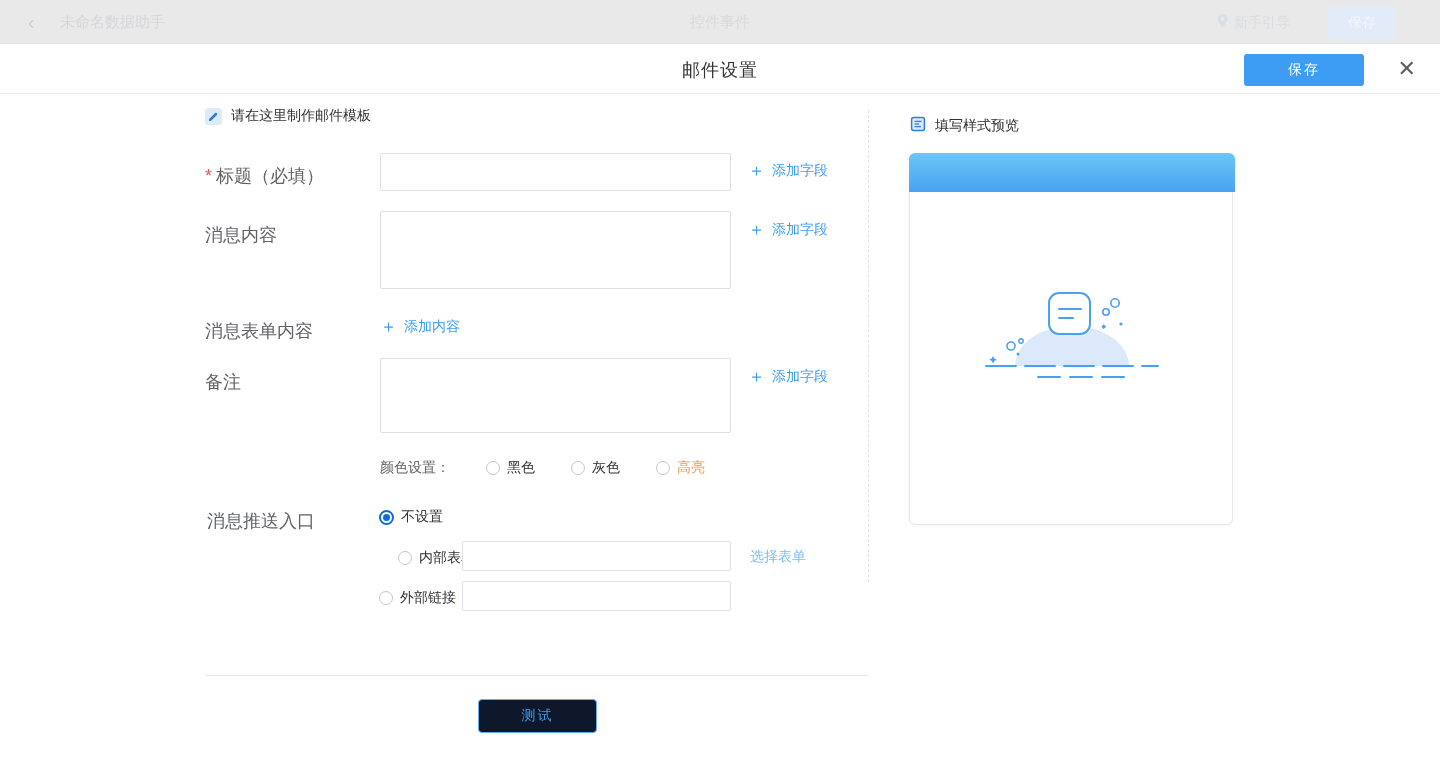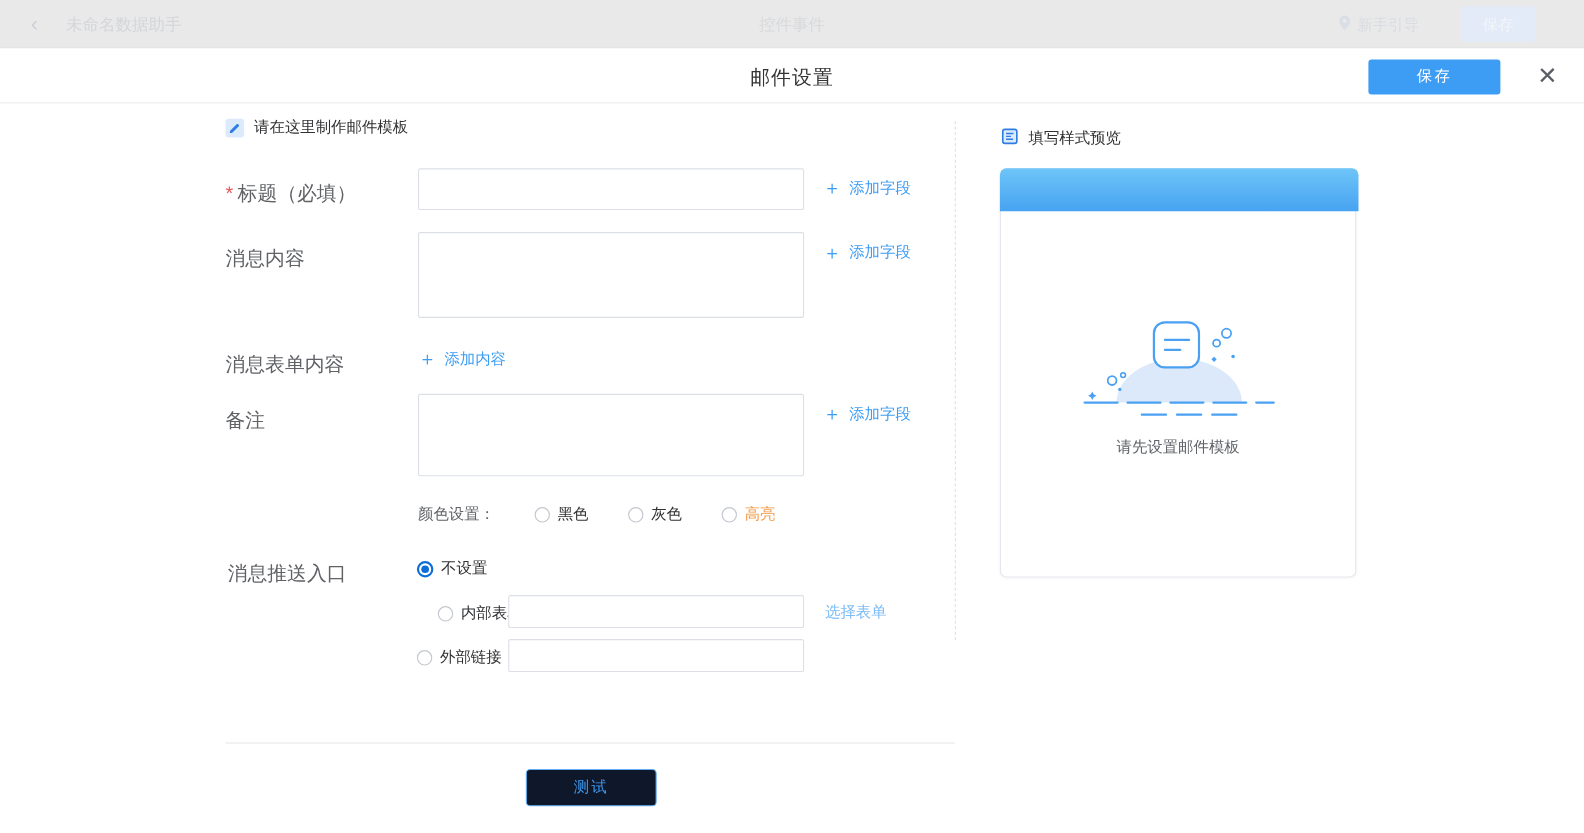--- a/index.html
+++ b/index.html
@@ -211,17 +211,16 @@
 
           <circle cx="31" cy="62" r="4" fill="none" stroke="#4aa0f2" stroke-width="1.6"></circle>
           <circle cx="41" cy="57" r="2.2" fill="none" stroke="#4aa0f2" stroke-width="1.4"></circle>
           <circle cx="38" cy="70" r="1.5" fill="#4aa0f2"></circle>
           <path d="M13 72 l1.3 2.5 2.5 1.3 -2.5 1.3 -1.3 2.5 -1.3 -2.5 -2.5 -1.3 2.5 -1.3 Z" fill="#4aa0f2"></path>
 
           <line x1="6" y1="82" x2="178" y2="82" stroke="#4aa0f2" stroke-width="2" stroke-linecap="round" stroke-dasharray="30 9"></line>
           <line x1="58" y1="93" x2="150" y2="93" stroke="#4aa0f2" stroke-width="2" stroke-linecap="round" stroke-dasharray="22 10"></line>
         </svg>
       </div>
-      <div class="card-empty">请先设置邮件模板</div>
     </div>
 
   </div>
 </div>
 
 </body></html>

